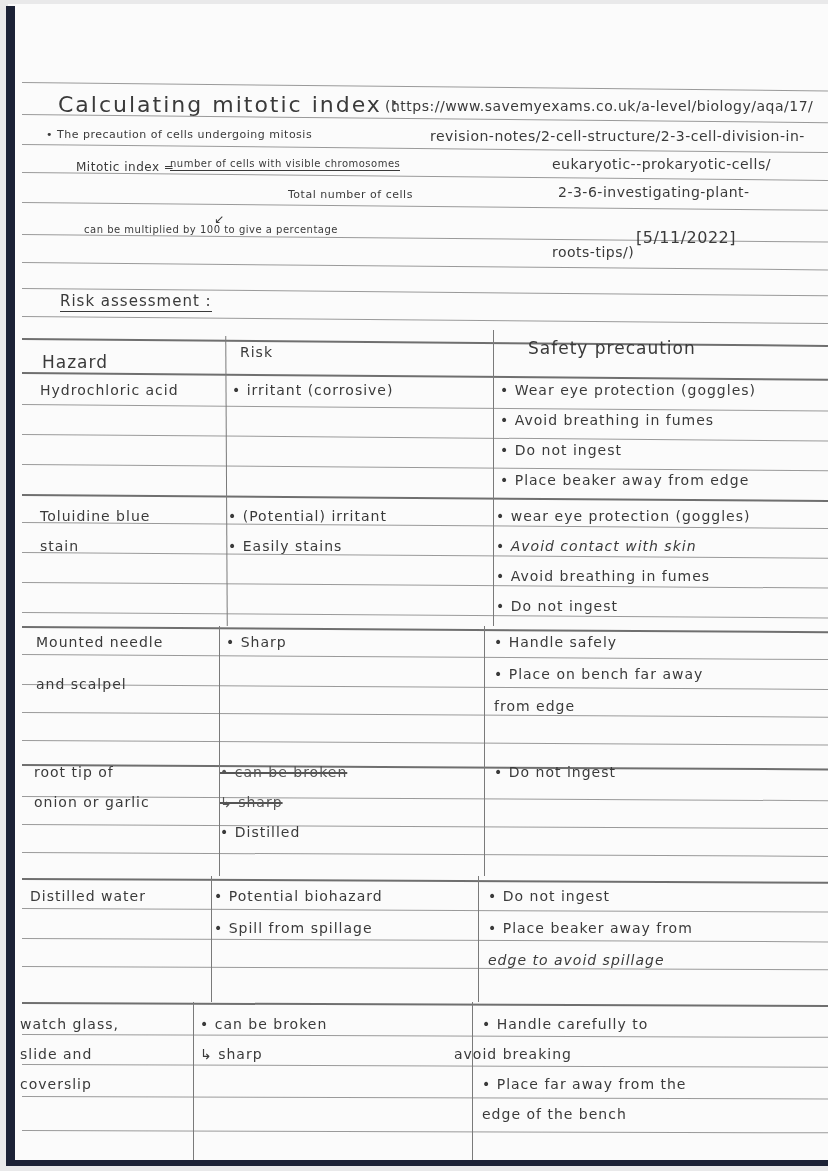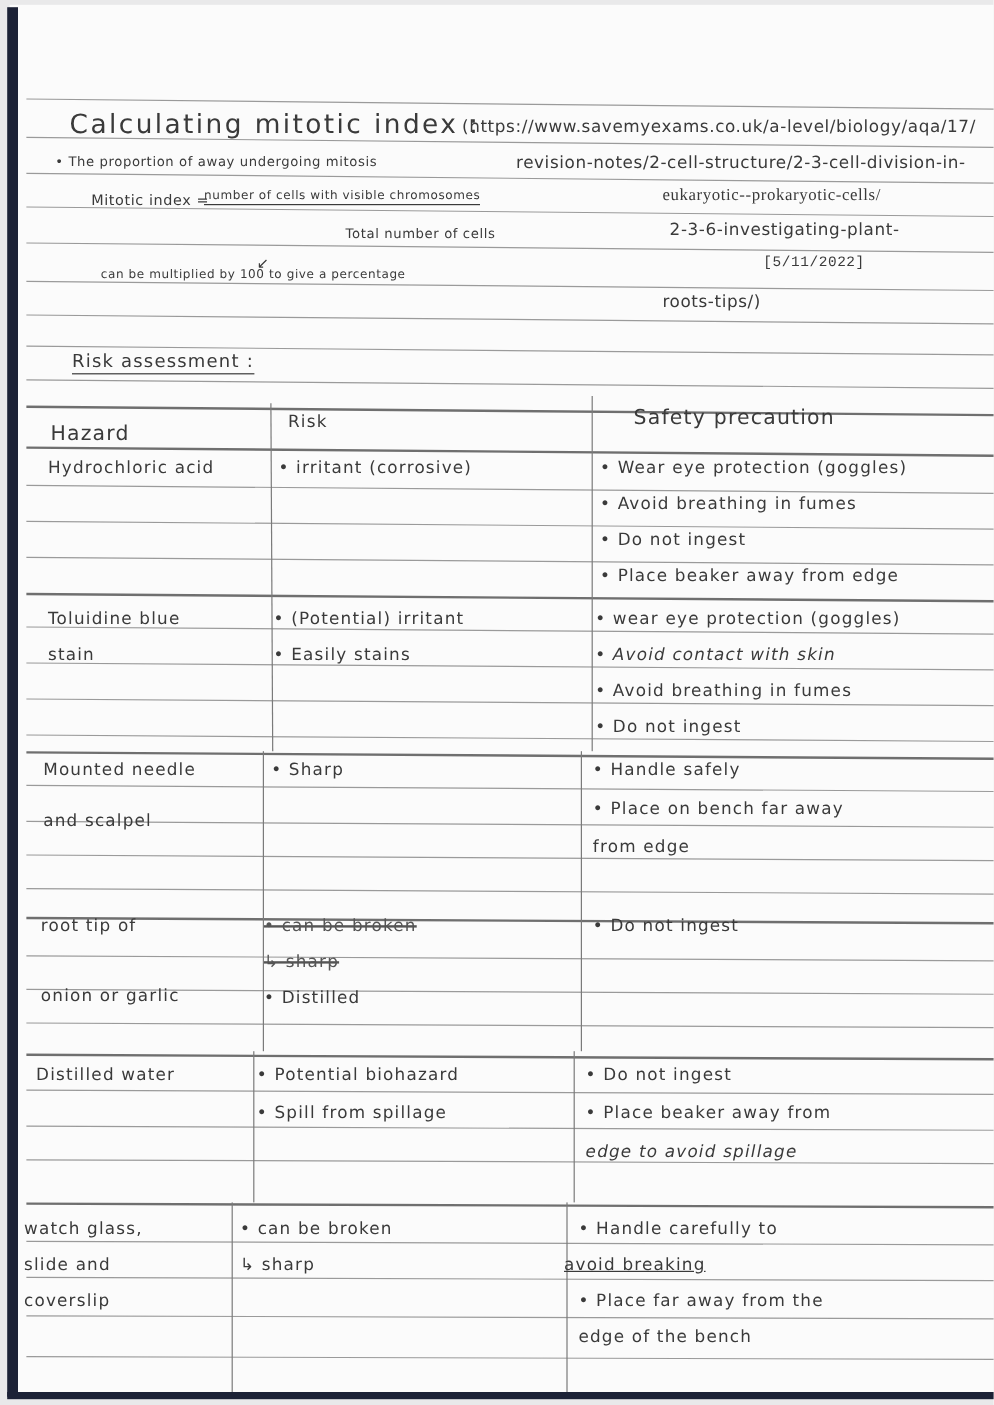--- a/index.html
+++ b/index.html
@@ -84,26 +84,26 @@
     <div class="rule" style="top: 1034px; transform: rotate(0.204deg);"></div>
     <div class="rule" style="top: 1064px; transform: rotate(0.192deg);"></div>
     <div class="rule" style="top: 1096px; transform: rotate(0.18deg);"></div>
     <div class="rule" style="top: 1130px; transform: rotate(0.168deg);"></div>
   </div>
 
 <div>
   <div class="hw title" style="left:58px; top:92px;">Calculating mitotic index :</div>
   <div class="hw small" style="left:385px; top:98px;">(https://www.savemyexams.co.uk/a-level/biology/aqa/17/</div>
   <div class="hw small" style="left:385px; top:128px;padding-left:45px;">revision-notes/2-cell-structure/2-3-cell-division-in-</div>
-  <div class="hw small" style="left:552px; top:156px;font-family:Liberation Serif, serif;">eukaryotic--prokaryotic-cells/</div>
+  <div class="hw small" style="left:552px; top:156px;">eukaryotic--prokaryotic-cells/</div>
   <div class="hw small" style="left:558px; top:184px;">2-3-6-investigating-plant-</div>
   <div class="hw small" style="left:552px; top:218px;margin-top:26px;">roots-tips/)</div>
-  <div class="hw small" style="left:636px; top:212px; font-size:12px;font-family:Liberation Mono, monospace;">[5/11/2022]</div>
+  <div class="hw small" style="left:636px; top:228px; font-size:16px;">[5/11/2022]</div>
 
-  <div class="hw small" style="left:46px; top:128px; font-size:11px;">• The proportion of away undergoing mitosis</div>
+  <div class="hw small" style="left:46px; top:128px; font-size:11px;">• The precaution of cells undergoing mitosis</div>
   <div class="hw small" style="left:76px; top:160px; font-size:12px;">Mitotic index =</div>
   <div class="hw small underline" style="left:170px; top:158px; font-size:10px;">number of cells with visible chromosomes</div>
   <div class="hw small" style="left:288px; top:188px; font-size:11px;">Total number of cells</div>
   <div class="hw" style="left:214px; top:212px; font-size:12px;">↙</div>
   <div class="hw small" style="left:84px; top:224px; font-size:10px;">can be multiplied by 100 to give a percentage</div>
 </div>
 
 <div class="hw head underline" style="left:60px; top:292px; font-size:15px;">Risk assessment :</div>
 
 <div id="risk-table">
@@ -143,38 +143,38 @@
     <div>
       <div class="hw" style="left: 36px; top: 634px;">Mounted needle</div>
       <div class="hw" style="left: 36px; top: 676px;">and scalpel</div>
       <div class="hw" style="left: 226px; top: 634px;">• Sharp</div>
       <div class="hw" style="left: 494px; top: 634px;">• Handle safely</div>
       <div class="hw" style="left: 494px; top: 666px;">• Place on bench far away</div>
       <div class="hw" style="left: 494px; top: 698px;">from edge</div>
     </div>
     <div>
       <div class="hw" style="left: 34px; top: 764px;">root tip of</div>
-      <div class="hw" style="left: 34px; top: 794px; margin-top: 28px;">onion or garlic</div>
+      <div class="hw" style="left: 34px; top: 794px;">onion or garlic</div>
       <div class="hw strike" style="left: 220px; top: 764px;">• can be broken</div>
       <div class="hw strike" style="left: 220px; top: 794px;">↳ sharp</div>
       <div class="hw" style="left: 220px; top: 824px;">• Distilled</div>
       <div class="hw" style="left: 494px; top: 764px;">• Do not ingest</div>
     </div>
     <div>
       <div class="hw" style="left: 30px; top: 888px;">Distilled water</div>
       <div class="hw" style="left: 214px; top: 888px;">• Potential biohazard</div>
       <div class="hw" style="left: 214px; top: 920px;">• Spill from spillage</div>
       <div class="hw" style="left: 488px; top: 888px;">• Do not ingest</div>
       <div class="hw" style="left: 488px; top: 920px;">• Place beaker away from</div>
       <div class="hw" style="left: 488px; top: 952px; font-style: italic;">edge to avoid spillage</div>
     </div>
     <div>
       <div class="hw" style="left: 20px; top: 1016px;">watch glass,</div>
       <div class="hw" style="left: 20px; top: 1046px;">slide and</div>
       <div class="hw" style="left: 20px; top: 1076px;">coverslip</div>
       <div class="hw" style="left: 200px; top: 1016px;">• can be broken</div>
       <div class="hw" style="left: 200px; top: 1046px;">↳ sharp</div>
       <div class="hw" style="left: 482px; top: 1016px;">• Handle carefully to</div>
-      <div class="hw" style="left: 470px; top: 1046px; text-decoration: underline;">avoid breaking</div>
+      <div class="hw" style="left: 454px; top: 1046px;">avoid breaking</div>
       <div class="hw" style="left: 482px; top: 1076px;">• Place far away from the</div>
       <div class="hw" style="left: 482px; top: 1106px;">edge of the bench</div>
     </div>
   </div>
 
 </body></html>

